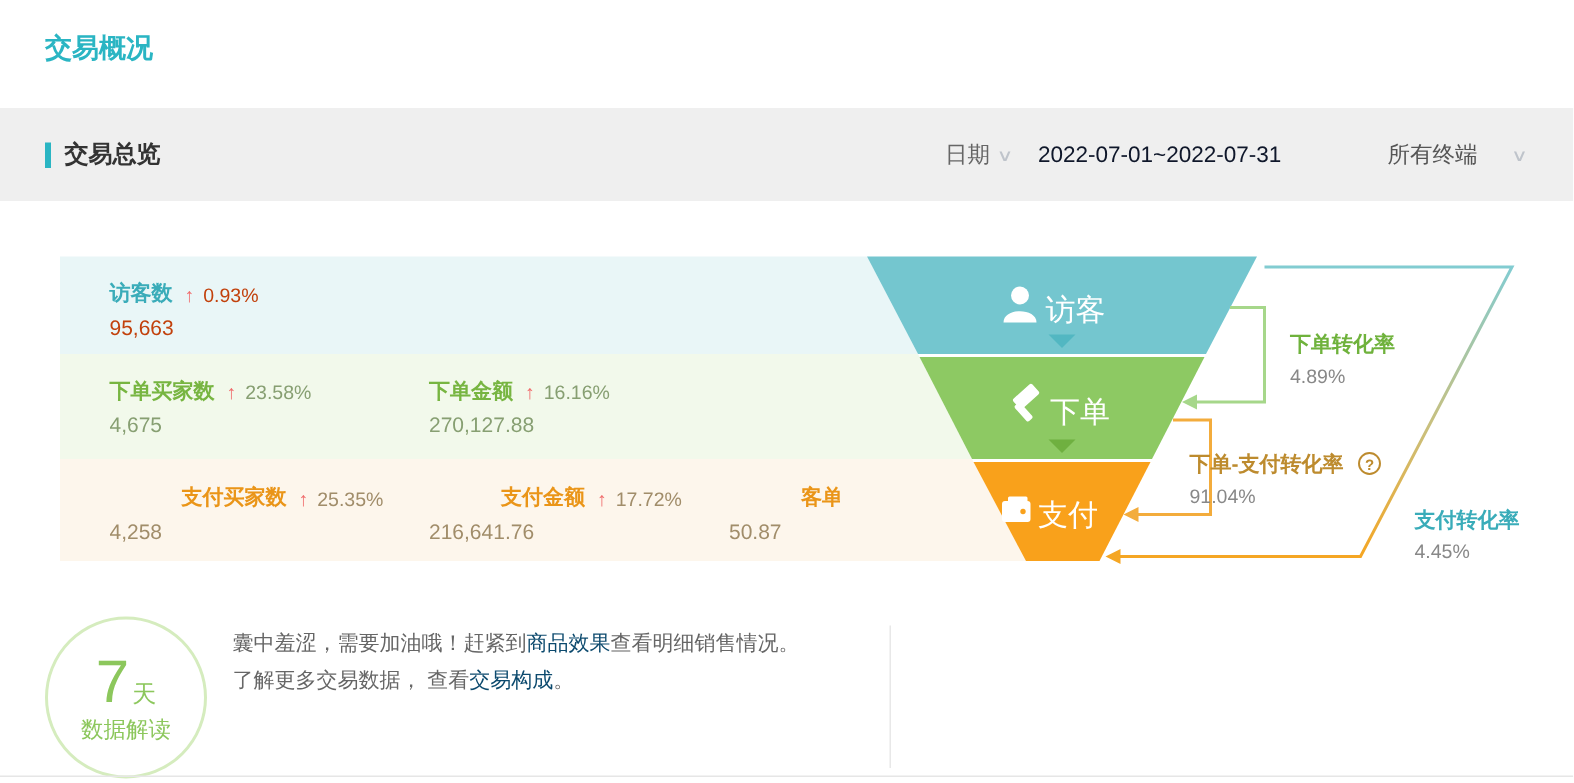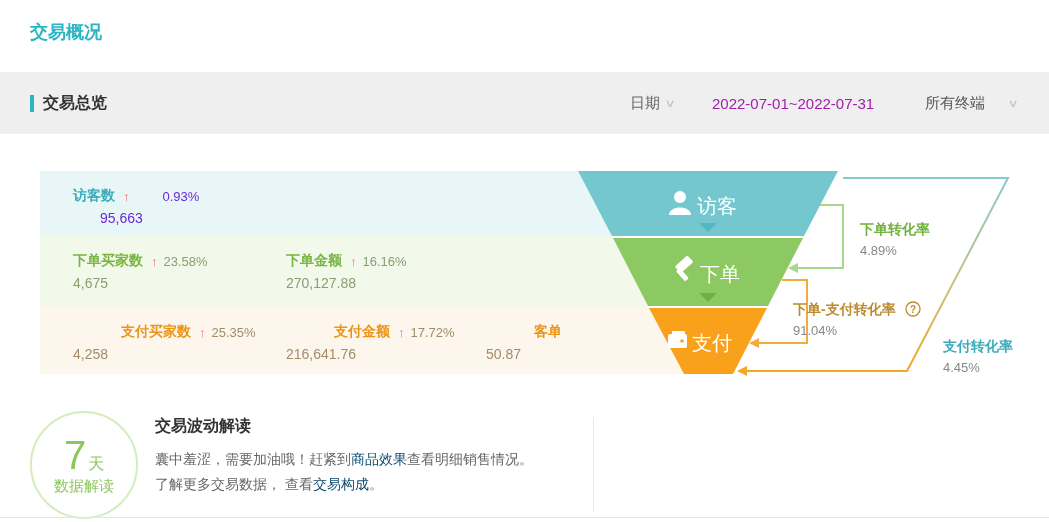--- a/index.html
+++ b/index.html
@@ -11,38 +11,38 @@
   .page-title { position:absolute; left:30px; top:20px; font-size:18px; font-weight:bold; color:#2ab5c3; }
 
   
   .band { position:absolute; left:0; top:72px; width:1049px; height:62px; background:#efefef; }
   .section-title-wrap { position:absolute; left:30px; top:0; height:62px; display:flex; align-items:center; }
   .tbar { width:4px; height:17px; background:#2ab5c3; margin-right:9px; }
   .section-title { font-size:16px; font-weight:bold; color:#333; }
   .hdr-ctl { position:absolute; top:0; height:62px; display:flex; align-items:center; font-size:15px; color:#666; cursor:pointer; }
   .hdr-ctl .chev { font-size:11px; color:#bfc4cb; margin-left:6px; transform:scaleX(1.4); }
   .ctl-date-label { left:630px; }
-  .ctl-date-range { left:712px; color:#a21caf; }
+  .ctl-date-range { left:692px; color:#0f172a; }
   .ctl-terminal { left:925px; color:#555; }
   .ctl-terminal .chev { margin-left:24px; }
 
   
   .mband { position:absolute; left:40px; width:520px; }
   .mband1 { top:171px; height:65px; background:#e9f6f7; }
   .mband2 { top:236px; height:70px; background:#f2f9eb;padding-left:43px; }
   .mband3 { top:306px; height:68px; background:#fdf6ec; }
 
   .metric { position:absolute; width:190px; }
   .metric .lrow { display:flex; align-items:center; font-size:14px; white-space:nowrap; }
   .metric .mlabel { font-weight:bold; }
   .metric .arr { font-weight:bold; font-size:13px; margin:0 6px 0 8px; }
   .arr.up { color:#f06d6d; } .arr.down { color:#3cb568; }
   .metric .pct { font-size:13px; }
   .metric .mval { font-size:14px; margin-top:5px; }
-  .m-teal  .mlabel { color:#3aacb9; } .m-teal  .pct, .m-teal  .mval { color:#6d28d9;margin-left:27px; }
+  .m-teal  .mlabel { color:#3aacb9; } .m-teal  .pct, .m-teal  .mval { color:#c2410c; }
   .m-green .mlabel { color:#77b541; } .m-green .pct, .m-green .mval { color:#879f72; }
   .m-orange.metric .mlabel { color:#ea9518;margin-left:48px; } .m-orange .pct, .m-orange .mval { color:#a18d6a; }
 
   .m-visitors   { left:33px;  top:16px; }
   .m-orderbuy   { left:33px;  top:16px; }
   .m-orderamt   { left:246px; top:16px; }
   .m-paybuy     { left:33px;  top:17px; }
   .m-payamt     { left:246px; top:17px; }
   .m-percust    { left:446px; top:17px; }
 
@@ -213,21 +213,20 @@
 
   <div class="badge-circle">
     <div class="badge-top">
       <span class="badge-num">7</span>
       <span class="badge-unit">天</span>
     </div>
     <div class="badge-caption">数据解读</div>
   </div>
 
   <div class="insight insight-left">
-    <h3>交易波动解读</h3>
     <div class="body">
       <div>
         <span>囊中羞涩，需要加油哦！赶紧到</span><a class="ilink">商品效果</a><span>查看明细销售情况。</span>
       </div>
       <div>
         <span>了解更多交易数据， 查看</span><a class="ilink">交易构成</a><span>。</span>
       </div>
     </div>
   </div>
 

